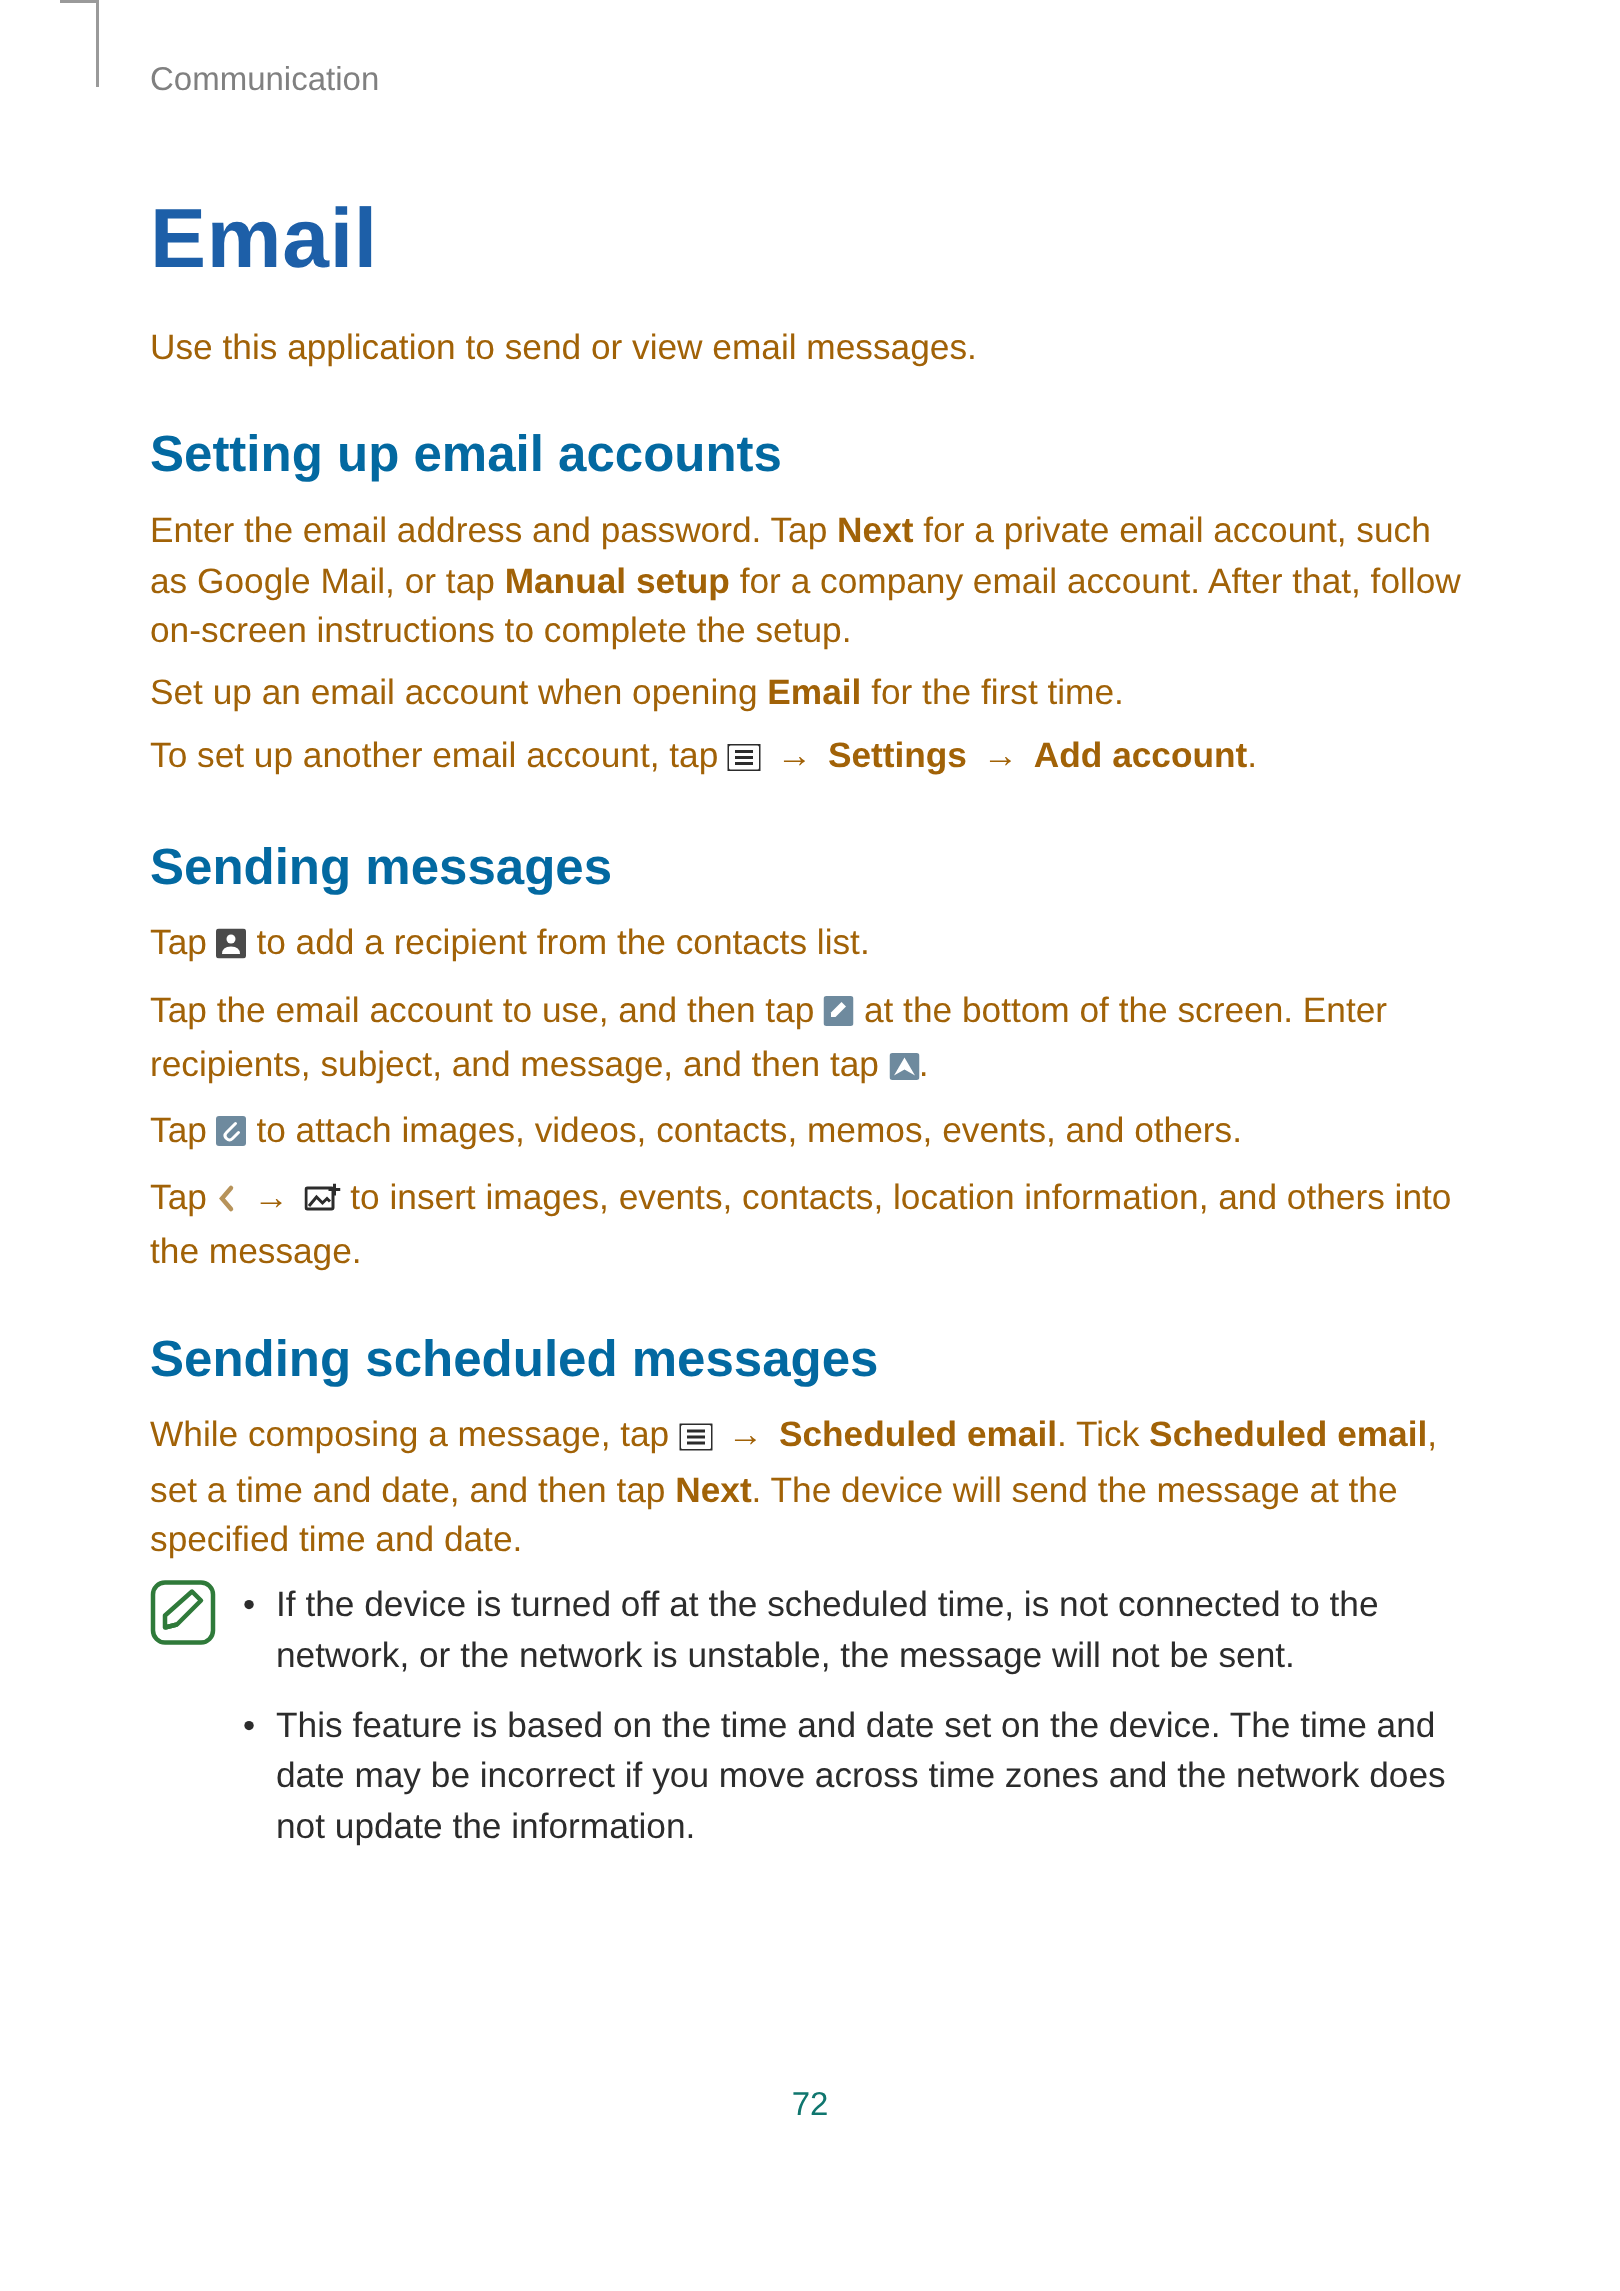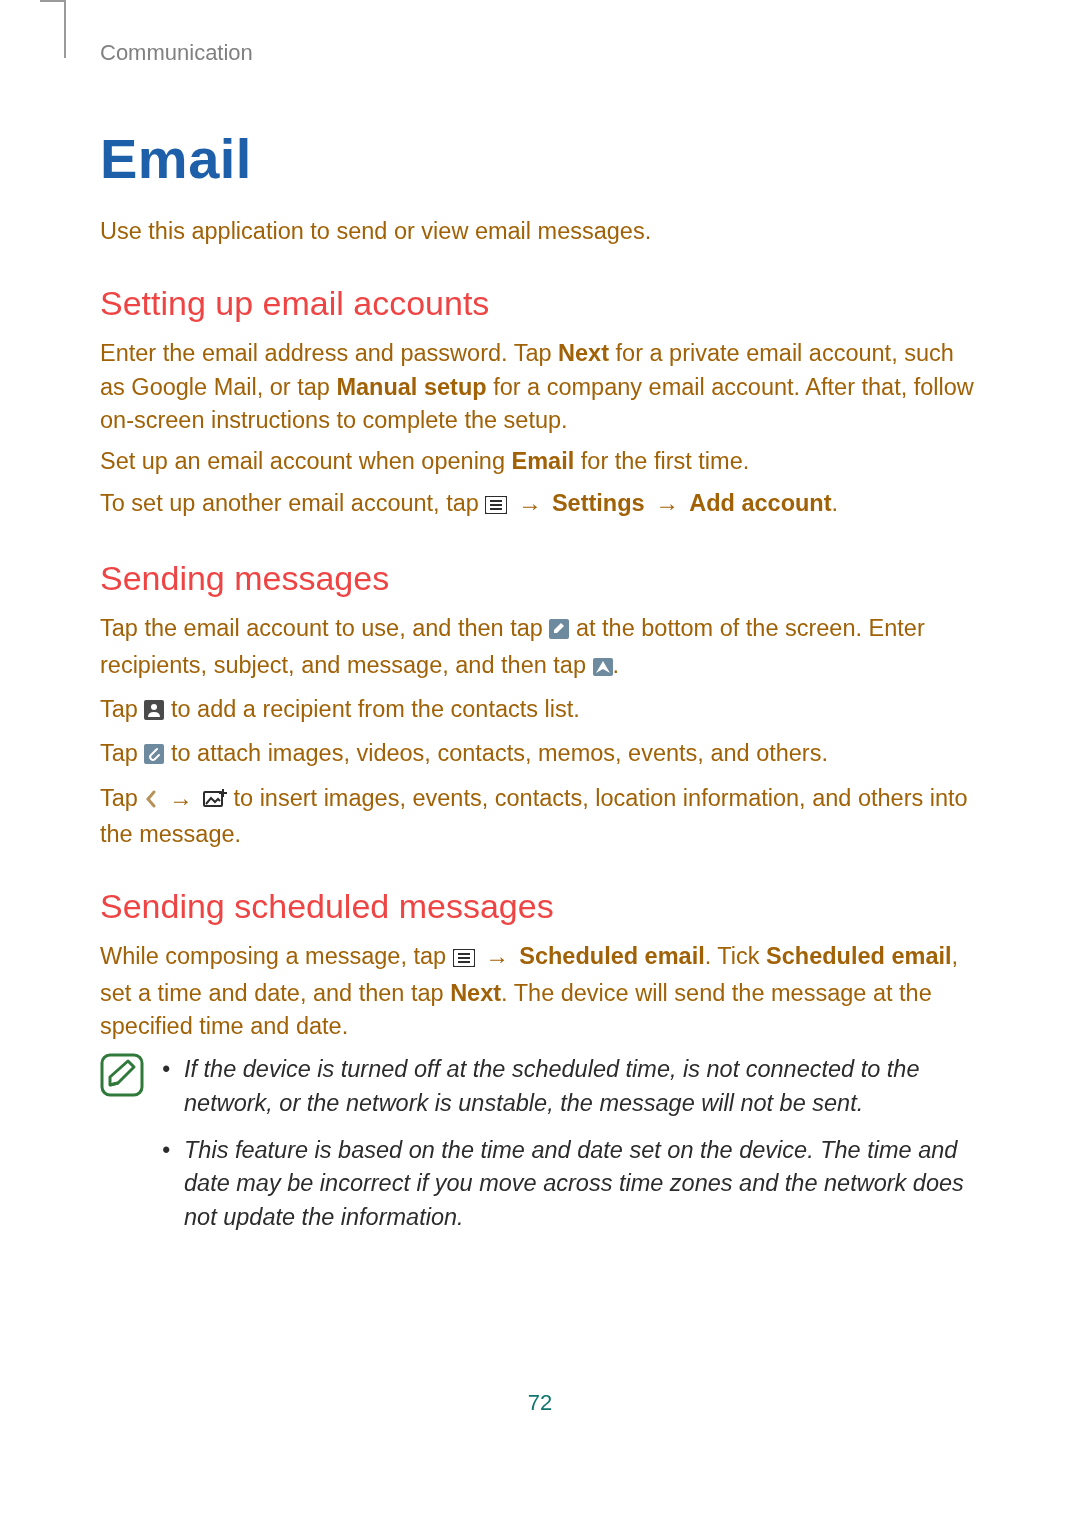--- a/index.html
+++ b/index.html
@@ -46,23 +46,23 @@
     letter-spacing: 0.5px;
   }
   p.body {
     font-size: 23.5px;
     line-height: 1.42;
     margin: 0 0 8px 0;
     color: #a16207;
   }
   p.body + p.body { margin-top: 6px; }
   h2.sub {
-    color: #ef4444;
+    color: #0369a1;
     font-size: 34px;
-    font-weight: 400;
+    font-weight: 700;
     margin: 36px 0 14px 0;
   }
   b { font-weight: 700; }
   .icon {
     display: inline-block;
     vertical-align: -3px;
   }
   .arrowtxt {
     padding: 0 4px;
   }
@@ -80,21 +80,20 @@
     list-style: none;
     padding: 0;
     margin: 0;
   }
   .note-list li {
     font-size: 23.5px;
     line-height: 1.42;
     position: relative;
     padding-left: 30px;
     margin-bottom: 14px;
-    font-style: italic;
   }
   .note-list li::before {
     content: "•";
     position: absolute;
     left: 8px;
     top: 0;
     font-size: 23px;
     color: #2c2c2c;
   }
   .page-num {
@@ -139,45 +138,45 @@
     </span>
     <span class="arrowtxt">→</span>
     <b>Settings</b>
     <span class="arrowtxt">→</span>
     <b>Add account</b><span>.</span>
   </p>
 
   <h2 class="sub">Sending messages</h2>
 
   <p class="body">
-    <span>Tap the email account to use, and then tap </span>
-    <span class="icon">
-      <svg width="20" height="20" viewBox="0 0 20 20">
-          <rect x="0" y="0" width="20" height="20" rx="2" fill="#6e8a9e"></rect>
-          <path d="M5 14 L5 11 L12 4 L15 7 L8 14 Z" fill="#fff"></path>
-        </svg>
-    </span>
-    <span> at the bottom of the screen. Enter recipients, subject, and message, and then tap </span>
-    <span class="icon">
-      <svg width="20" height="18" viewBox="0 0 20 18">
-          <rect x="0" y="0" width="20" height="18" rx="2" fill="#6e8a9e"></rect>
-          <path d="M3 15 L10 3 L17 15 L10 11 Z" fill="#fff"></path>
-        </svg>
-    </span><span>.</span>
-  </p>
-  <p class="body">
     <span>Tap </span>
     <span class="icon">
       <svg width="20" height="20" viewBox="0 0 20 20">
           <rect x="0" y="0" width="20" height="20" rx="2" fill="#4a4a4a"></rect>
           <circle cx="10" cy="7" r="3" fill="#fff"></circle>
           <path d="M4 17 Q4 12 10 12 Q16 12 16 17 Z" fill="#fff"></path>
         </svg>
     </span>
     <span> to add a recipient from the contacts list.</span>
+  </p>
+  <p class="body">
+    <span>Tap the email account to use, and then tap </span>
+    <span class="icon">
+      <svg width="20" height="20" viewBox="0 0 20 20">
+          <rect x="0" y="0" width="20" height="20" rx="2" fill="#6e8a9e"></rect>
+          <path d="M5 14 L5 11 L12 4 L15 7 L8 14 Z" fill="#fff"></path>
+        </svg>
+    </span>
+    <span> at the bottom of the screen. Enter recipients, subject, and message, and then tap </span>
+    <span class="icon">
+      <svg width="20" height="18" viewBox="0 0 20 18">
+          <rect x="0" y="0" width="20" height="18" rx="2" fill="#6e8a9e"></rect>
+          <path d="M3 15 L10 3 L17 15 L10 11 Z" fill="#fff"></path>
+        </svg>
+    </span><span>.</span>
   </p>
   <p class="body">
     <span>Tap </span>
     <span class="icon">
       <svg width="20" height="20" viewBox="0 0 20 20">
           <rect x="0" y="0" width="20" height="20" rx="2" fill="#6e8a9e"></rect>
           <path d="M13 5 L7 11 Q5 13 7 15 Q9 17 11 15 L15 11" fill="none" stroke="#fff" stroke-width="2" stroke-linecap="round"></path>
         </svg>
     </span>
     <span> to attach images, videos, contacts, memos, events, and others.</span>

